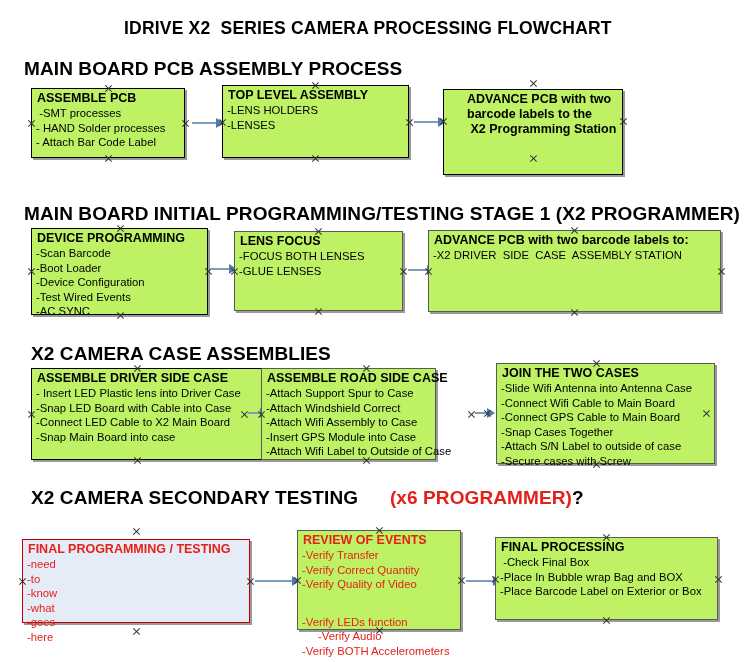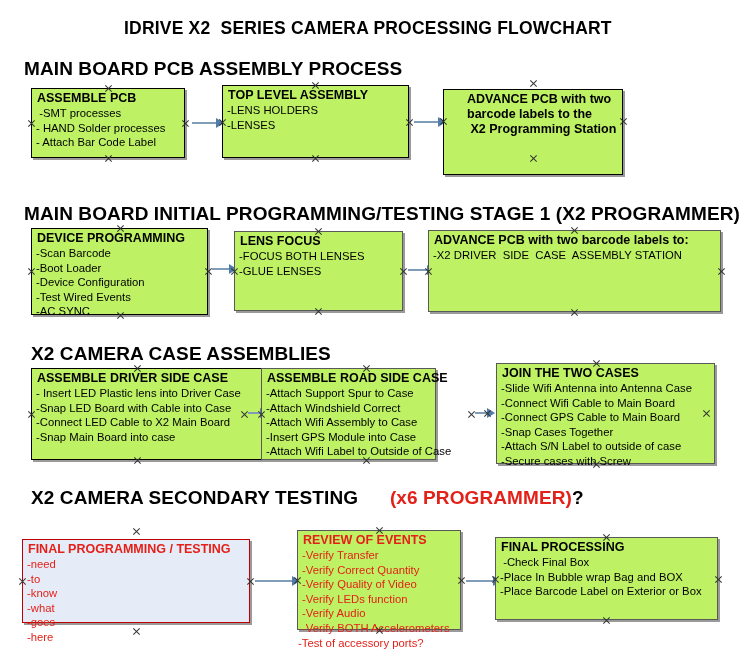--- a/index.html
+++ b/index.html
@@ -233,22 +233,22 @@
 
   <div class="conn" style="left:255px;top:580px;width:38px;">
     <div class="head"></div>
   </div>
 
   <div class="box gray overflow" style="left:297px;top:530px;width:164px;height:100px;">
     <div class="b-title" style="color:#e32119;">REVIEW OF EVENTS</div>
     <div class="b-line" style="color:#e32119;">-Verify Transfer</div>
     <div class="b-line" style="color:#e32119;">-Verify Correct Quantity</div>
     <div class="b-line" style="color:#e32119;">-Verify Quality of Video</div>
-    <div class="b-line" style="color:#e32119;">-Verify LEDs function</div>
-    <div class="b-line" style="color:#e32119;">-Verify Audio</div>
+    <div class="b-line" style="color:#e32119;margin-top:23px;">-Verify LEDs function</div>
+    <div class="b-line" style="color:#e32119;margin-left:16px;">-Verify Audio</div>
     <div class="b-line" style="color:#e32119;">-Verify BOTH Accelerometers</div>
     <div class="b-line" style="color:#e32119;margin-left:-4px;">-Test of accessory ports?</div>
   </div>
   <div class="handle" style="left:379px;top:530px;"></div>
   <div class="handle" style="left:379px;top:630px;"></div>
   <div class="handle" style="left:297px;top:580px;"></div>
   <div class="handle" style="left:461px;top:580px;"></div>
 
   <div class="conn" style="left:466px;top:580px;width:28px;">
     <div class="head"></div>

